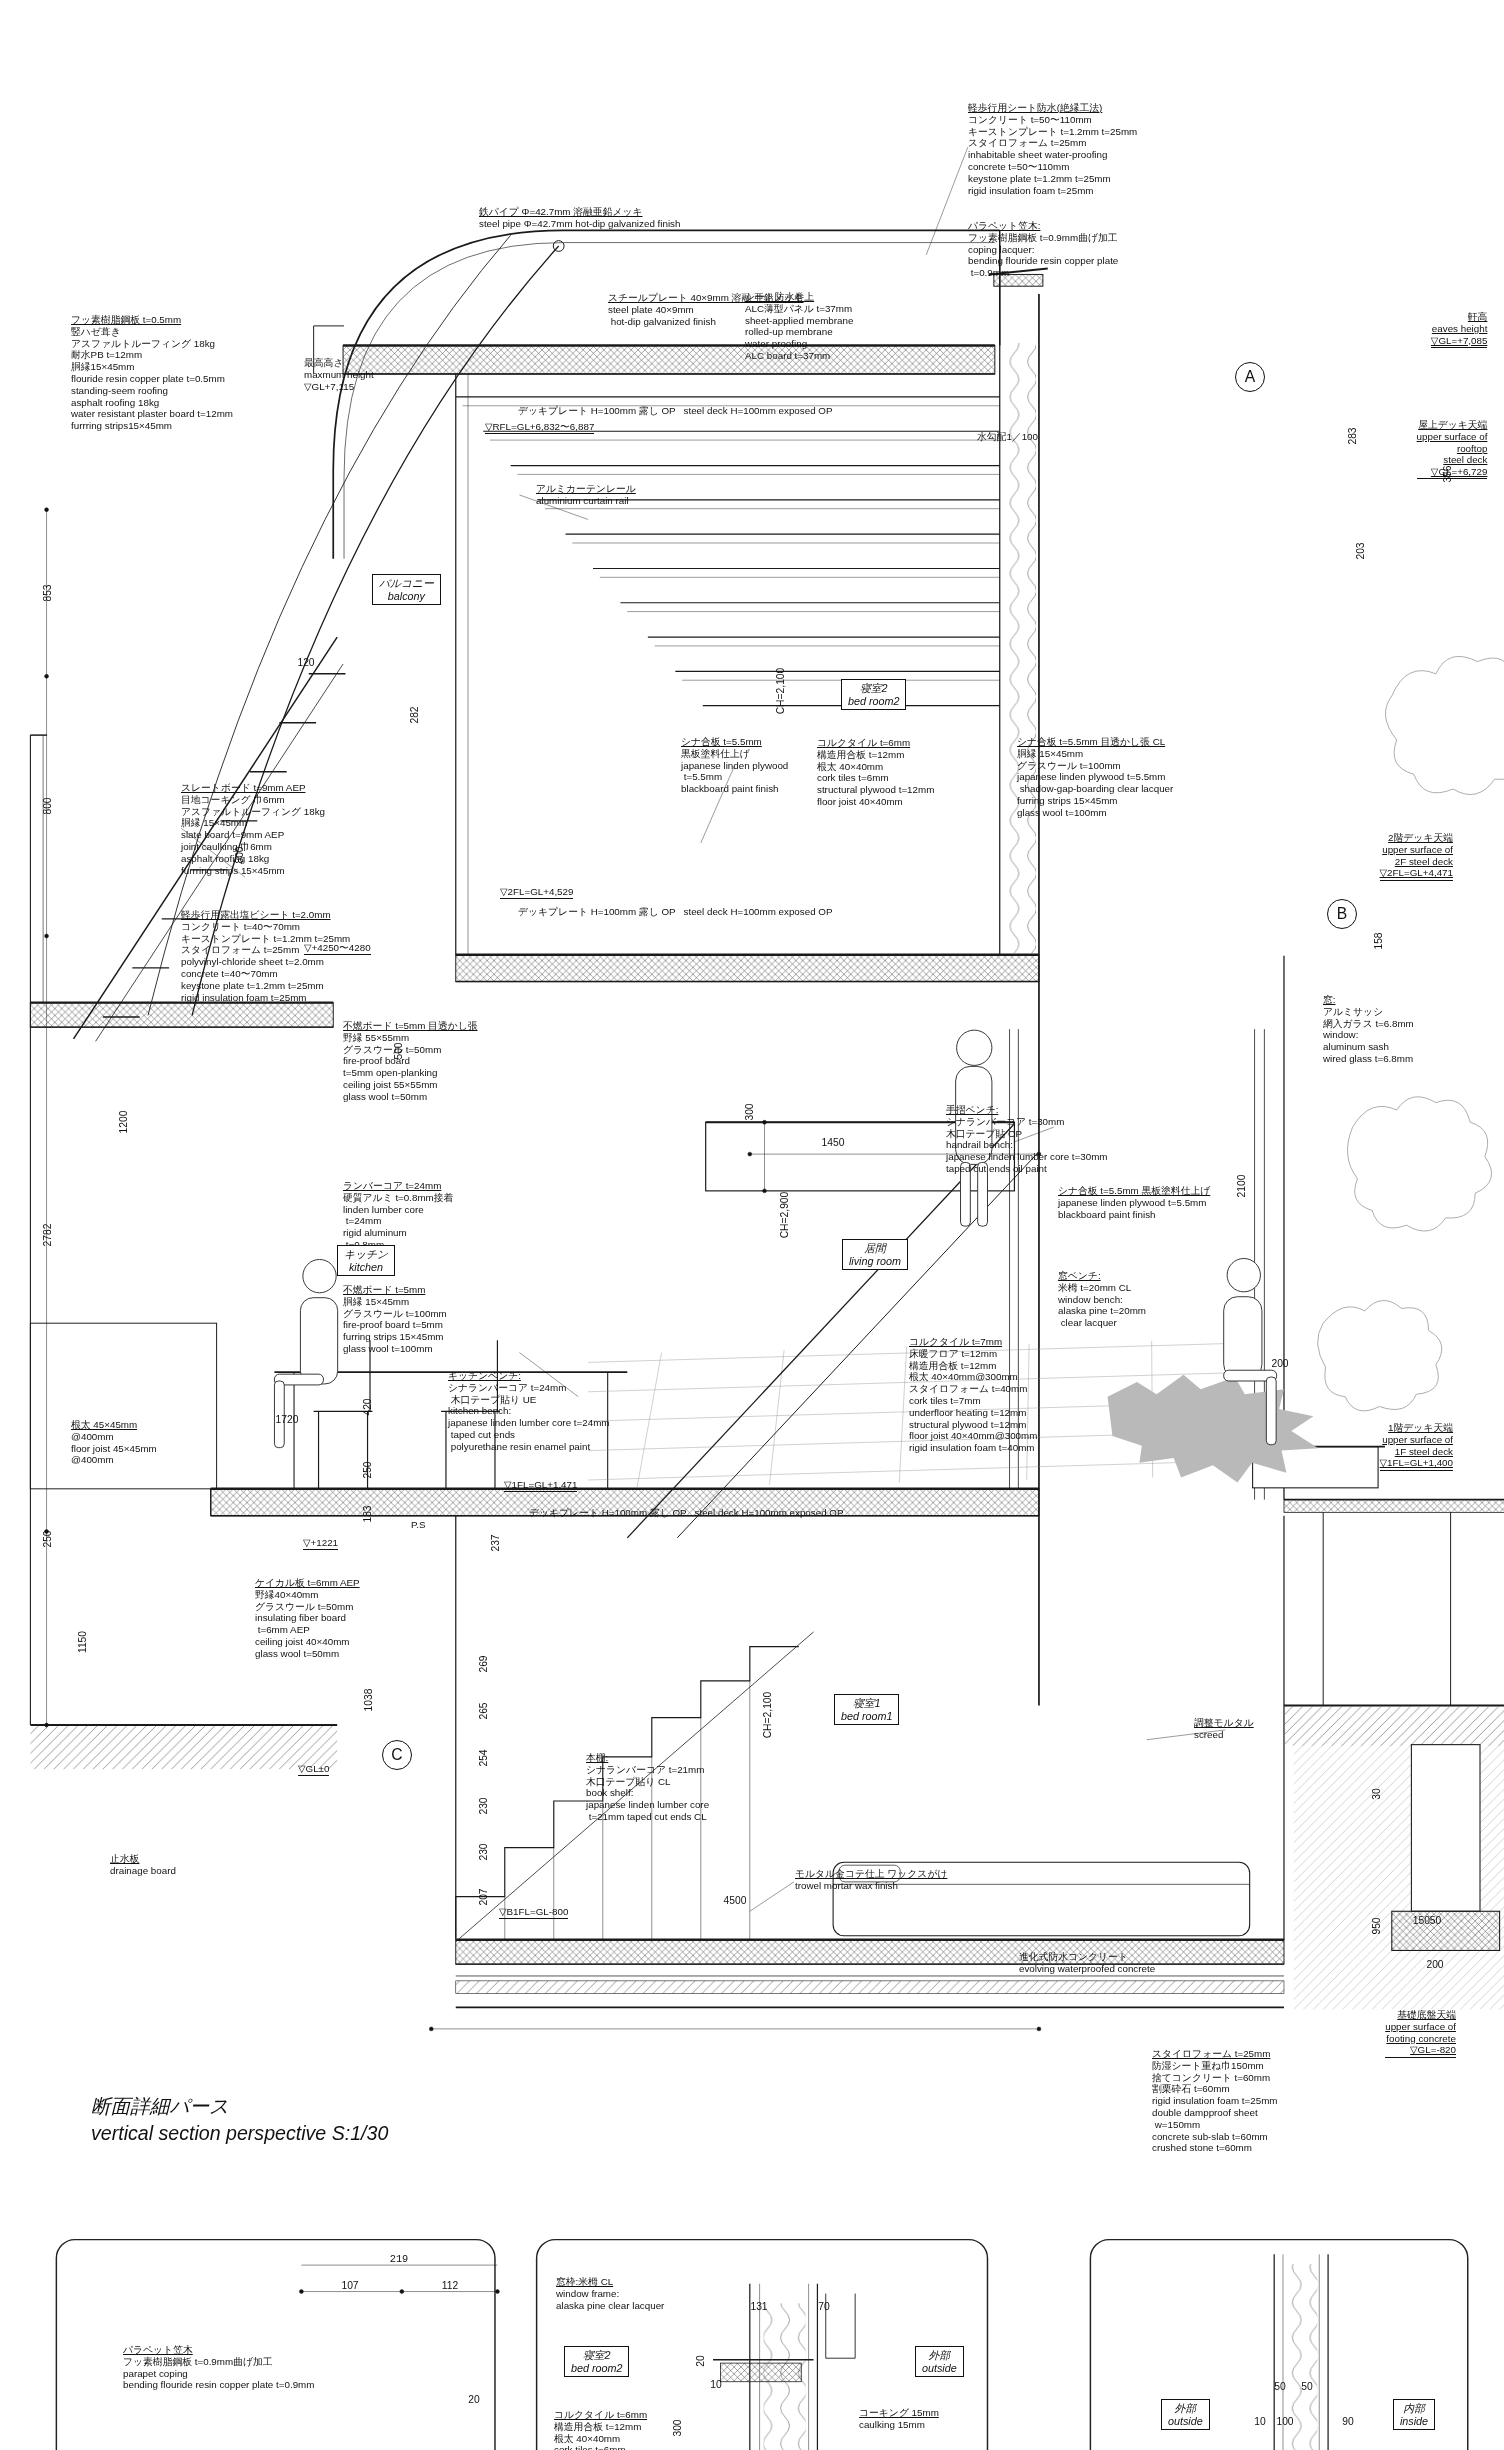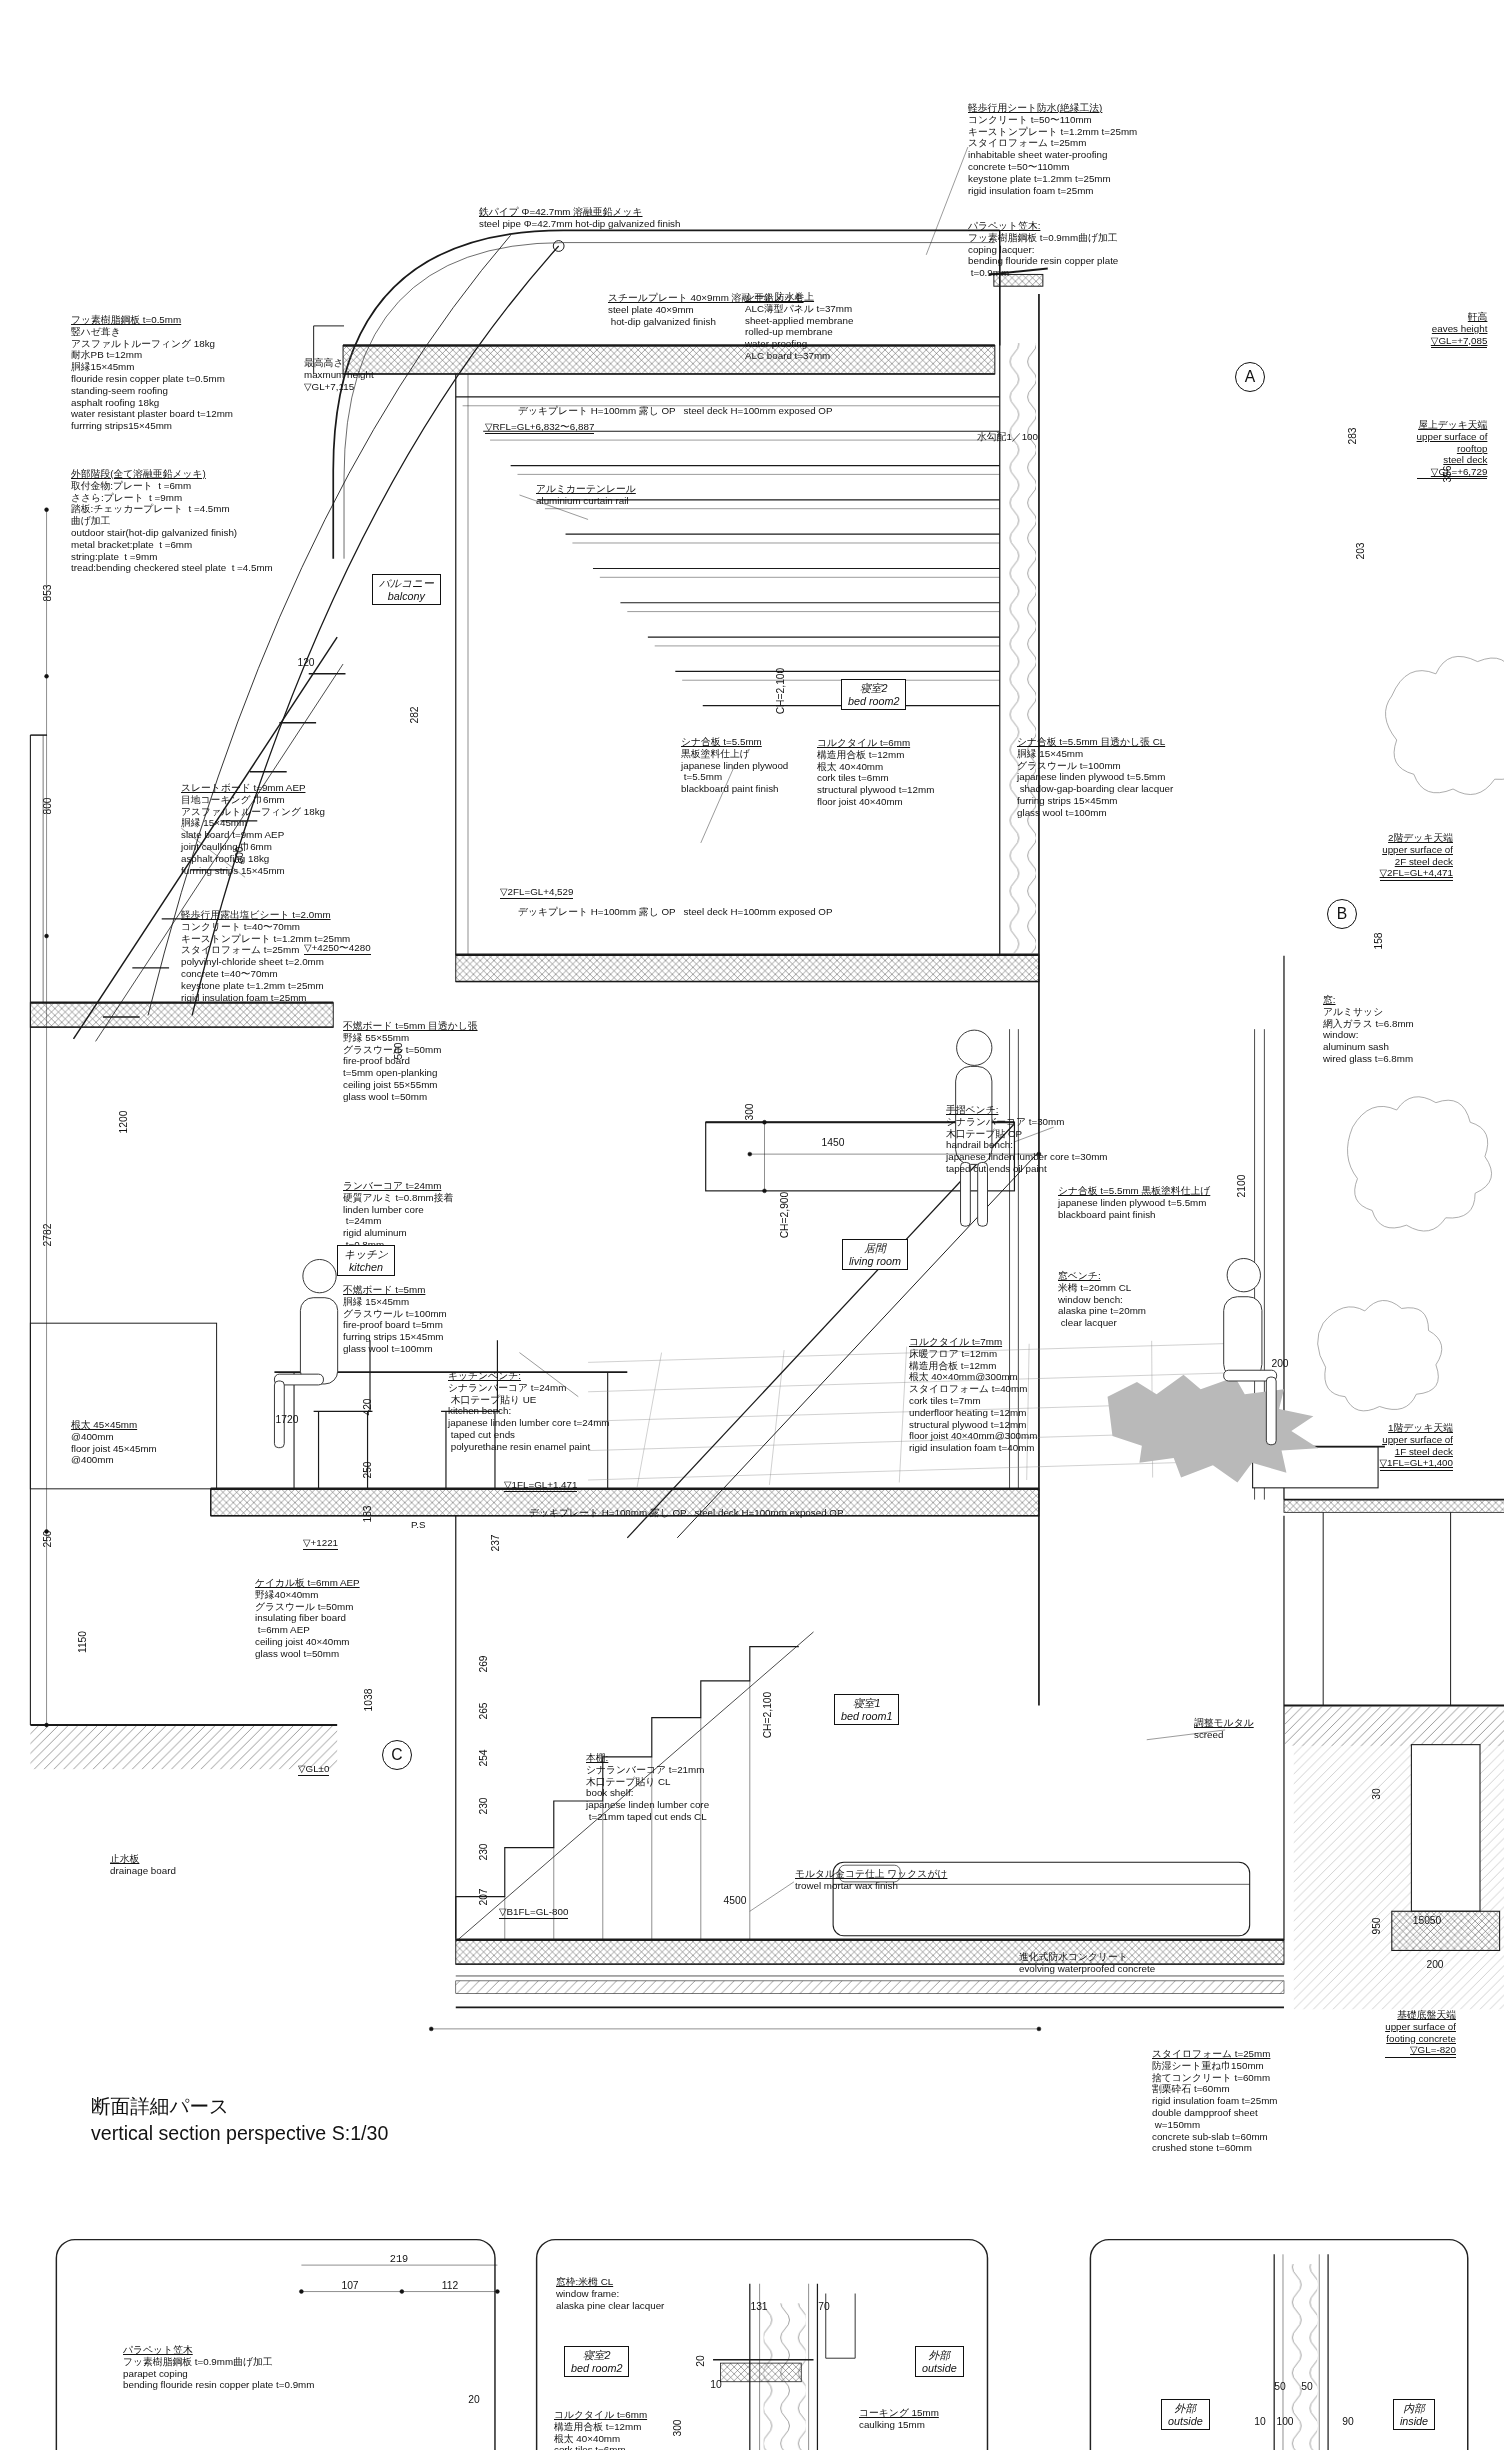--- a/index.html
+++ b/index.html
@@ -9,21 +9,21 @@
   .ann{position:absolute;font-size:9.8px;line-height:11.8px;white-space:pre;color:#111;}
   .ul::first-line{text-decoration:underline;}
   .r{text-align:right;text-decoration:underline;}
   .lvl{border-bottom:1px solid #111;padding-bottom:0.5px;}
   .box{position:absolute;border:1px solid #111;background:#fff;padding:1.5px 5.9px;
        text-align:center;font-size:10.8px;line-height:13.2px;white-space:pre;font-style:italic;}
   .dim{position:absolute;font-size:10.3px;white-space:pre;transform:translate(-50%,-50%);color:#111;}
   .rot{transform:translate(-50%,-50%) rotate(-90deg);}
   .mk{position:absolute;width:28px;height:28px;border:1.5px solid #111;border-radius:50%;
       background:#fff;text-align:center;line-height:28px;font-size:15.7px;transform:translate(-50%,-50%);}
-  .title{position:absolute;font-size:19.6px;line-height:26.5px;white-space:pre;}
+  .title{position:absolute;font-size:19.6px;line-height:26.5px;white-space:pre;font-style:italic;}
 </style>
 </head>
 <body>
 
 <div id="page">
 
 <svg width="1505" height="3010" viewBox="0 0 3071 6142">
   <defs>
     <pattern id="xh" width="14" height="14" patternUnits="userSpaceOnUse">
       <path d="M0 0 L14 14 M14 0 L0 14" stroke="#444" stroke-width="1"></path>
@@ -297,29 +297,20 @@
 <div class="ann ul" style="left:71px;top:314px">フッ素樹脂鋼板 t=0.5mm
 竪ハゼ葺き
 アスファルトルーフィング 18kg
 耐水PB t=12mm
 胴縁15×45mm
 flouride resin copper plate t=0.5mm
 standing-seem roofing
 asphalt roofing 18kg
 water resistant plaster board t=12mm
 furrring strips15×45mm</div>
-<div class="ann ul" style="left:71px;top:468px">外部階段(全て溶融亜鉛メッキ)
-取付金物:プレート  t =6mm
-ささら:プレート  t =9mm
-踏板:チェッカープレート  t =4.5mm
-曲げ加工
-outdoor stair(hot-dip galvanized finish)
-metal bracket:plate  t =6mm
-string:plate  t =9mm
-tread:bending checkered steel plate  t =4.5mm</div>
 <div class="ann r lvl" style="right:17.6px;top:311px">軒高
 eaves height
 ▽GL=+7,085</div>
 <div class="ann r lvl" style="right:17.6px;top:419px">屋上デッキ天端
 upper surface of
 rooftop
 steel deck
 ▽GL=+6,729</div>
 <div class="ann ul" style="left:745px;top:291px">シート防水巻上
 ALC薄型パネル t=37mm

